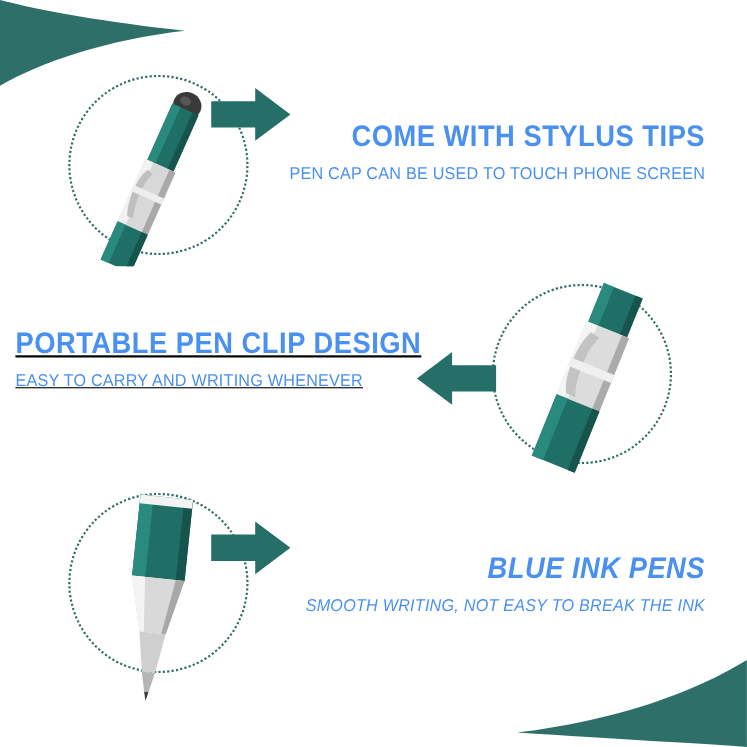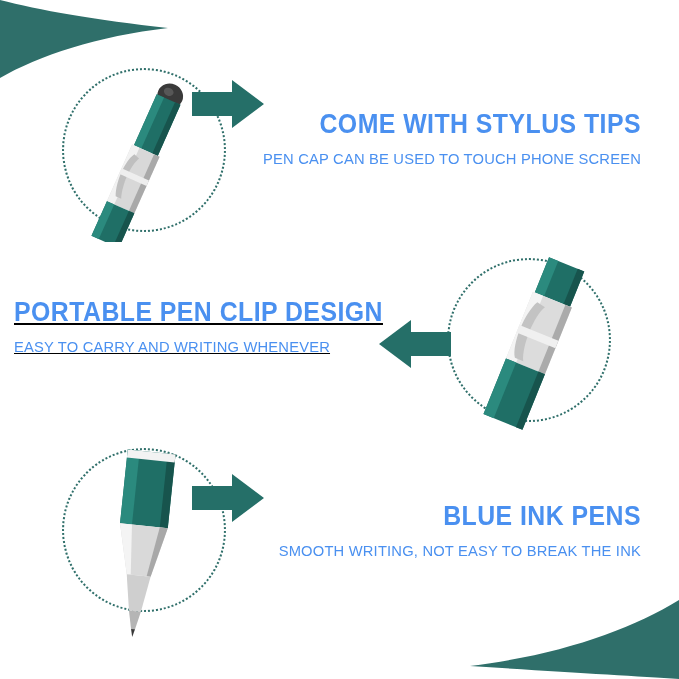--- a/index.html
+++ b/index.html
@@ -155,21 +155,21 @@
     <svg style="position:absolute;left:377px;top:76px;width:76px;height:56px;" viewBox="0 0 76 56">
       <path d="M74,16 L34,16 L34,4 L2,28 L34,52 L34,40 L74,40 Z" fill="#256f68"></path>
     </svg>
 
     <div class="text-block align-left" style="left:14px;top:58px;width:360px;text-decoration:underline;">
       <div class="headline left">PORTABLE PEN CLIP DESIGN</div>
       <div class="subline left">EASY TO CARRY AND WRITING WHENEVER</div>
     </div>
   </div>
 
-  <div class="feature" style="left:0;top:430px;width:679px;height:230px;">
+  <div class="feature" style="left:0;top:430px;width:679px;height:230px;font-style:italic;">
 
     <div class="dotted-circle" style="left:62px;top:18px;width:164px;height:164px;"></div>
 
     <svg style="position:absolute;left:86px;top:18px;width:120px;height:192px;" viewBox="0 0 120 192">
       <g transform="rotate(6 60 96)">
 
         <path d="M32,4 L80,4 L80,78 L32,78 Z" fill="#1f6f66"></path>
         <path d="M32,4 L44,4 L44,78 L32,78 Z" fill="#2b8a7e"></path>
         <path d="M72,4 L80,4 L80,78 L72,78 Z" fill="#17544d"></path>
 

